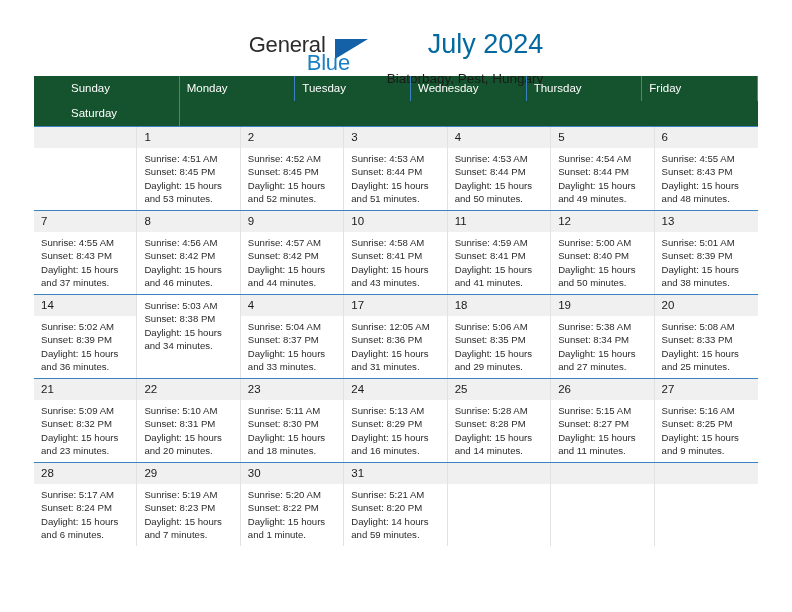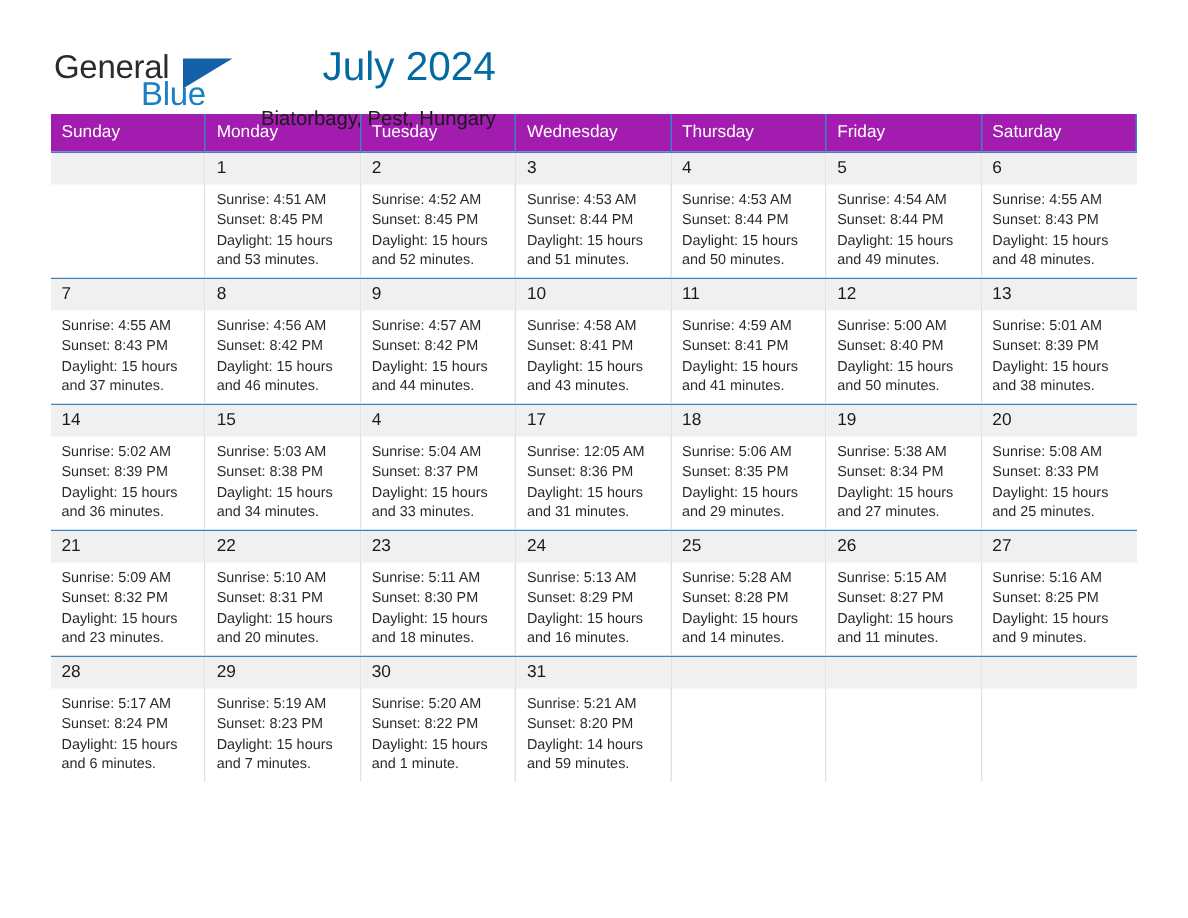--- a/index.html
+++ b/index.html
@@ -19,21 +19,21 @@
     width: 792px;
     height: 612px;
     box-sizing: border-box;
     padding: 0;
   }
 
   
   .header {
     display: flex;
     align-items: flex-start;
-    justify-content: flex-start;
+    justify-content: center;
     padding: 26px 36px 0 34px;
     box-sizing: border-box;
     height: 76px;
   }
   .logo {
     position: relative;
     width: 140px;
     height: 52px;
     flex: 0 0 auto;
   }
@@ -84,22 +84,23 @@
   }
 
   
   .calendar {
     margin: 0 34px;
     width: 724px;
     box-sizing: border-box;
   }
   .dow-row {
     display: grid;
-    grid-template-columns: repeat(7, 1fr);
-    background: #a21caf;
+    grid-template-columns: repeat(6, 1fr);
+    background: #14532d;
+    padding-left: 30px;
   }
   .dow-cell {
     color: #ffffff;
     font-size: 11.5px;
     line-height: 14px;
     padding: 5px 0 6px 7px;
     box-sizing: border-box;
     border-right: 1px solid #3c81c2;
   }
   .week {
@@ -310,21 +311,20 @@
         <div class="day-cell">
           <div class="day-num">14</div>
           <div class="day-info">
             <div>Sunrise: 5:02 AM</div>
             <div>Sunset: 8:39 PM</div>
             <div>Daylight: 15 hours</div>
             <div>and 36 minutes.</div>
           </div>
         </div>
         <div class="day-cell">
-          <div class="day-num">15</div>
           <div class="day-info">
             <div>Sunrise: 5:03 AM</div>
             <div>Sunset: 8:38 PM</div>
             <div>Daylight: 15 hours</div>
             <div>and 34 minutes.</div>
           </div>
         </div>
         <div class="day-cell">
           <div class="day-num">4</div>
           <div class="day-info">

